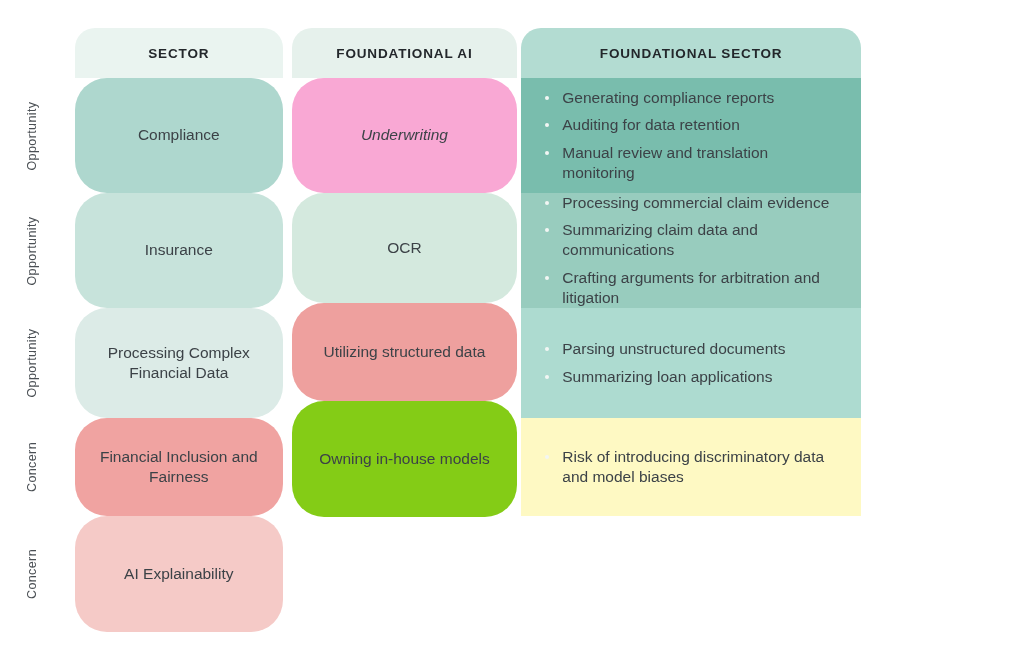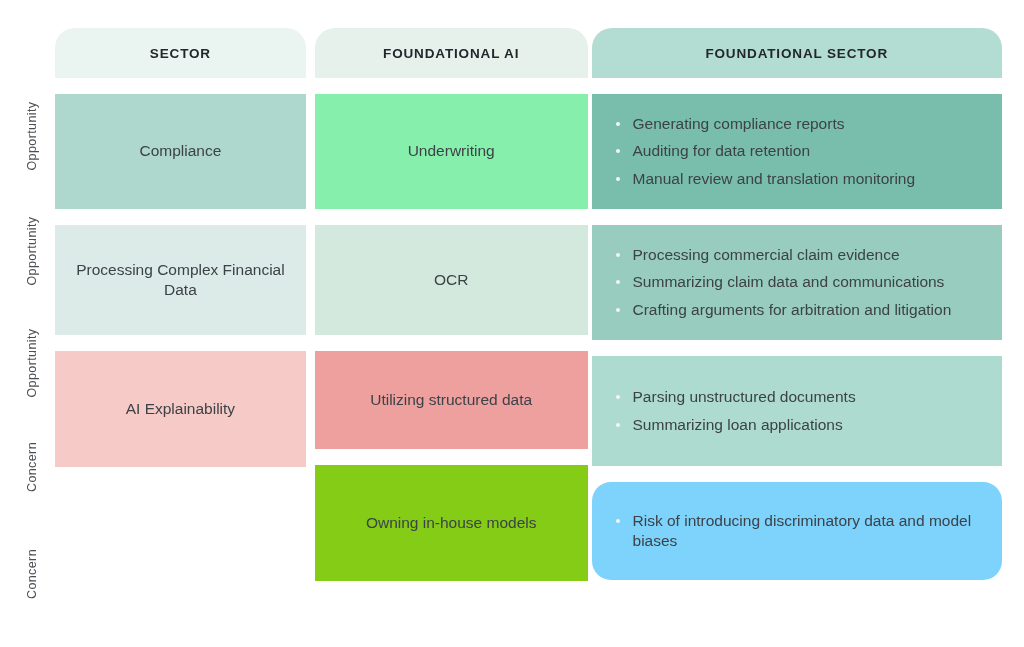--- a/index.html
+++ b/index.html
@@ -20,39 +20,38 @@
     font-size:12.5px;letter-spacing:.4px;color:#4a4f54;
     white-space:nowrap;
   }
   .rail-label span{
     transform:rotate(-90deg);
     transform-origin:center center;
     display:block;
   }
 
   
-  .table{position:absolute;left:55px;top:28px;width:947px;height:604px;
+  .table{position:absolute;left:75px;top:28px;width:786px;height:604px;
          display:flex;align-items:flex-start;}
   .col{position:relative;overflow:hidden;}
   .col.c1{width:253px;border-top-left-radius:20px;border-top-right-radius:20px;margin-right:9px;}
   .col.c2{width:275px;border-top-left-radius:20px;border-top-right-radius:20px;margin-right:4px;}
   .col.c3{width:414px;border-top-left-radius:20px;border-top-right-radius:20px;}
 
   .hdr{
     height:50px;
     display:flex;align-items:center;justify-content:center;
     font-size:13.5px;font-weight:bold;letter-spacing:.85px;
     color:#23272b;
   }
   .cell{
     display:flex;align-items:center;
     box-sizing:border-box;
-    margin-top:16px;
   }
-  .cell.center{justify-content:center;text-align:center;}
+  .cell.center{justify-content:center;text-align:center;border-radius:32px;}
   .cell.left{justify-content:flex-start;}
   .cell-txt{
     font-size:15.5px;line-height:1.32;color:#3c4247;
     padding:0 14px;
   }
   
   .r0{height:115px;}
   .r1{height:115px;}
   .r2{height:110px;}
   .r3{height:98px;}
@@ -98,31 +97,37 @@
     </div>
   </div>
 
   <div class="table">
 
     <div class="col c1">
       <div class="hdr" style="background: rgb(234, 244, 240);">SECTOR</div>
       <div class="cell center r0" style="background: rgb(174, 215, 206);">
         <div class="cell-txt">Compliance</div>
       </div>
+      <div class="cell center r1" style="background: rgb(199, 227, 219);">
+        <div class="cell-txt">Insurance</div>
+      </div>
       <div class="cell center r2" style="background: rgb(220, 235, 231);">
         <div class="cell-txt">Processing Complex Financial Data</div>
+      </div>
+      <div class="cell center r3" style="background: rgb(240, 163, 161);">
+        <div class="cell-txt">Financial Inclusion and Fairness</div>
       </div>
       <div class="cell center r4" style="background: rgb(245, 202, 199);">
         <div class="cell-txt">AI Explainability</div>
       </div>
     </div>
 
     <div class="col c2">
       <div class="hdr" style="background: rgb(230, 241, 236);">FOUNDATIONAL AI</div>
-      <div class="cell center r1" style="background: #86efac;">
+      <div class="cell center r1" style="background: #f9a8d4; font-style: italic;">
         <div class="cell-txt">Underwriting</div>
       </div>
       <div class="cell center r2" style="background: rgb(212, 233, 222);">
         <div class="cell-txt">OCR</div>
       </div>
       <div class="cell center r3" style="background: rgb(238, 160, 158);">
         <div class="cell-txt">Utilizing structured data</div>
       </div>
       <div class="cell center r4" style="background: #84cc16;">
         <div class="cell-txt">Owning in-house models</div>
@@ -144,21 +149,21 @@
           <li>Summarizing claim data and communications</li>
           <li>Crafting arguments for arbitration and litigation</li>
         </ul>
       </div>
       <div class="cell left r2" style="background: rgb(173, 219, 208);">
         <ul class="blist">
           <li>Parsing unstructured documents</li>
           <li>Summarizing loan applications</li>
         </ul>
       </div>
-      <div class="cell left r3" style="background: #7dd3fc; border-radius: 19px;">
+      <div class="cell left r3" style="background: #fef9c3;">
         <ul class="blist single">
           <li>Risk of introducing discriminatory data and model biases</li>
         </ul>
       </div>
     </div>
 
   </div>
 </div>
 
 </body></html>

